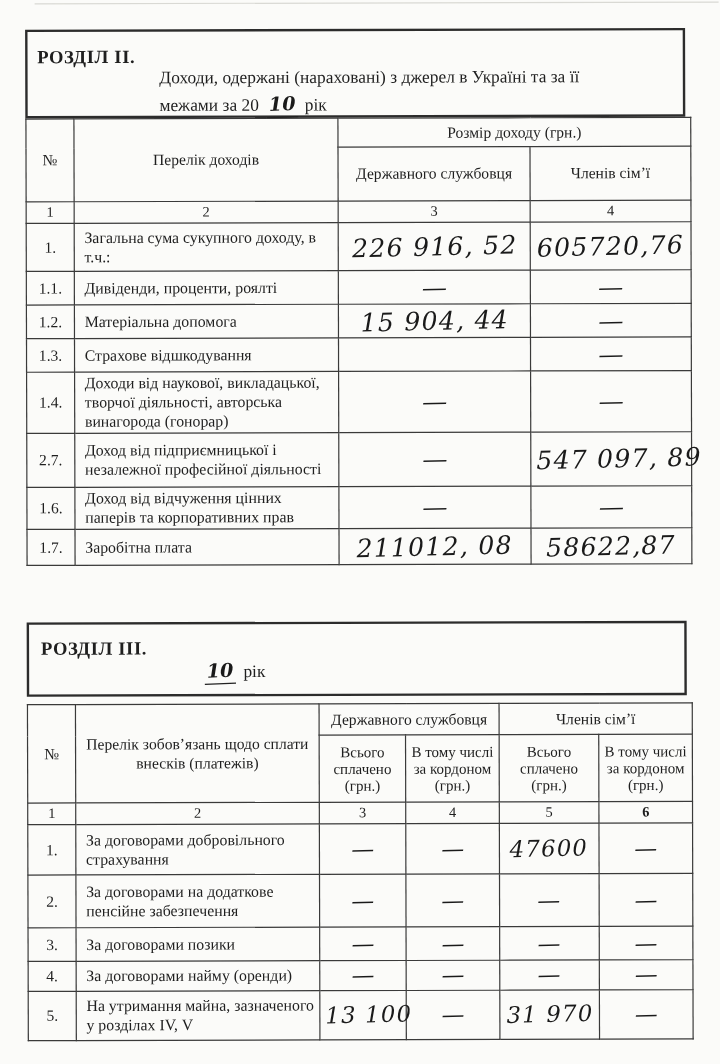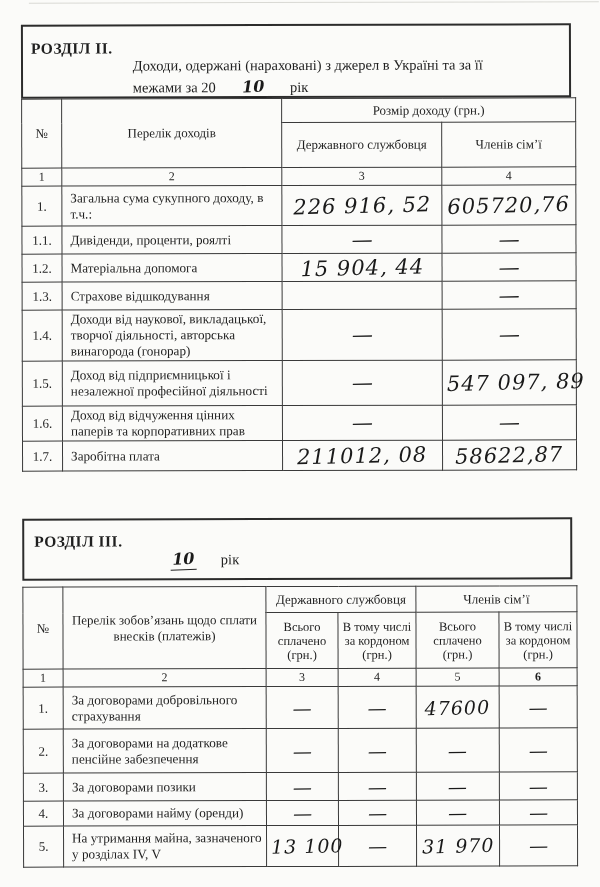--- a/index.html
+++ b/index.html
@@ -24,21 +24,21 @@
     border: 2px solid #2c2c2c;
     box-sizing: border-box;
     display: flex; align-items: flex-start;
   }
   #sec2-box { top: 24px; height: 74px; padding: 13px 8px 0 8px; }
   #sec3-box { top: 518px; height: 62px; padding: 12px 8px 0 10px; }
   .sec-label { font-weight: bold; font-size: 15.5px; letter-spacing: 0.5px; white-space: nowrap; }
   #sec2-box .sec-label { margin-right: 20px; }
   #sec3-box .sec-label { margin-right: 48px; }
   .sec-title { font-size: 14.5px; line-height: 21px; margin-top: 16px; }
-  .year-line { display: flex; align-items: baseline; gap: 24px; }
+  .year-line { display: flex; align-items: baseline; gap: 6px; }
 
   
   .hand {
     font-family: "DejaVu Serif", serif;
     font-style: italic;
     color: #1a1a1a;
   }
   .year {
     font-size: 16px; font-weight: bold;
     border-bottom: 1.5px solid #222;
@@ -144,21 +144,21 @@
           <td class="val"><span class="hand"></span></td>
           <td class="val"><span class="hand">—</span></td>
         </tr>
         <tr style="height:46px">
           <td class="no">1.4.</td>
           <td class="lbl">Доходи від наукової, викладацької, творчої діяльності, авторська винагорода (гонорар)</td>
           <td class="val"><span class="hand">—</span></td>
           <td class="val"><span class="hand">—</span></td>
         </tr>
         <tr style="height:45px">
-          <td class="no">1.5.</td>
+          <td class="no">2.7.</td>
           <td class="lbl">Доход від підприємницької і незалежної професійної діяльності</td>
           <td class="val"><span class="hand">—</span></td>
           <td class="val"><span class="hand">547 097, 89</span></td>
         </tr>
         <tr style="height:35px">
           <td class="no">1.6.</td>
           <td class="lbl">Доход від відчуження цінних паперів та корпоративних прав</td>
           <td class="val"><span class="hand">—</span></td>
           <td class="val"><span class="hand">—</span></td>
         </tr>

